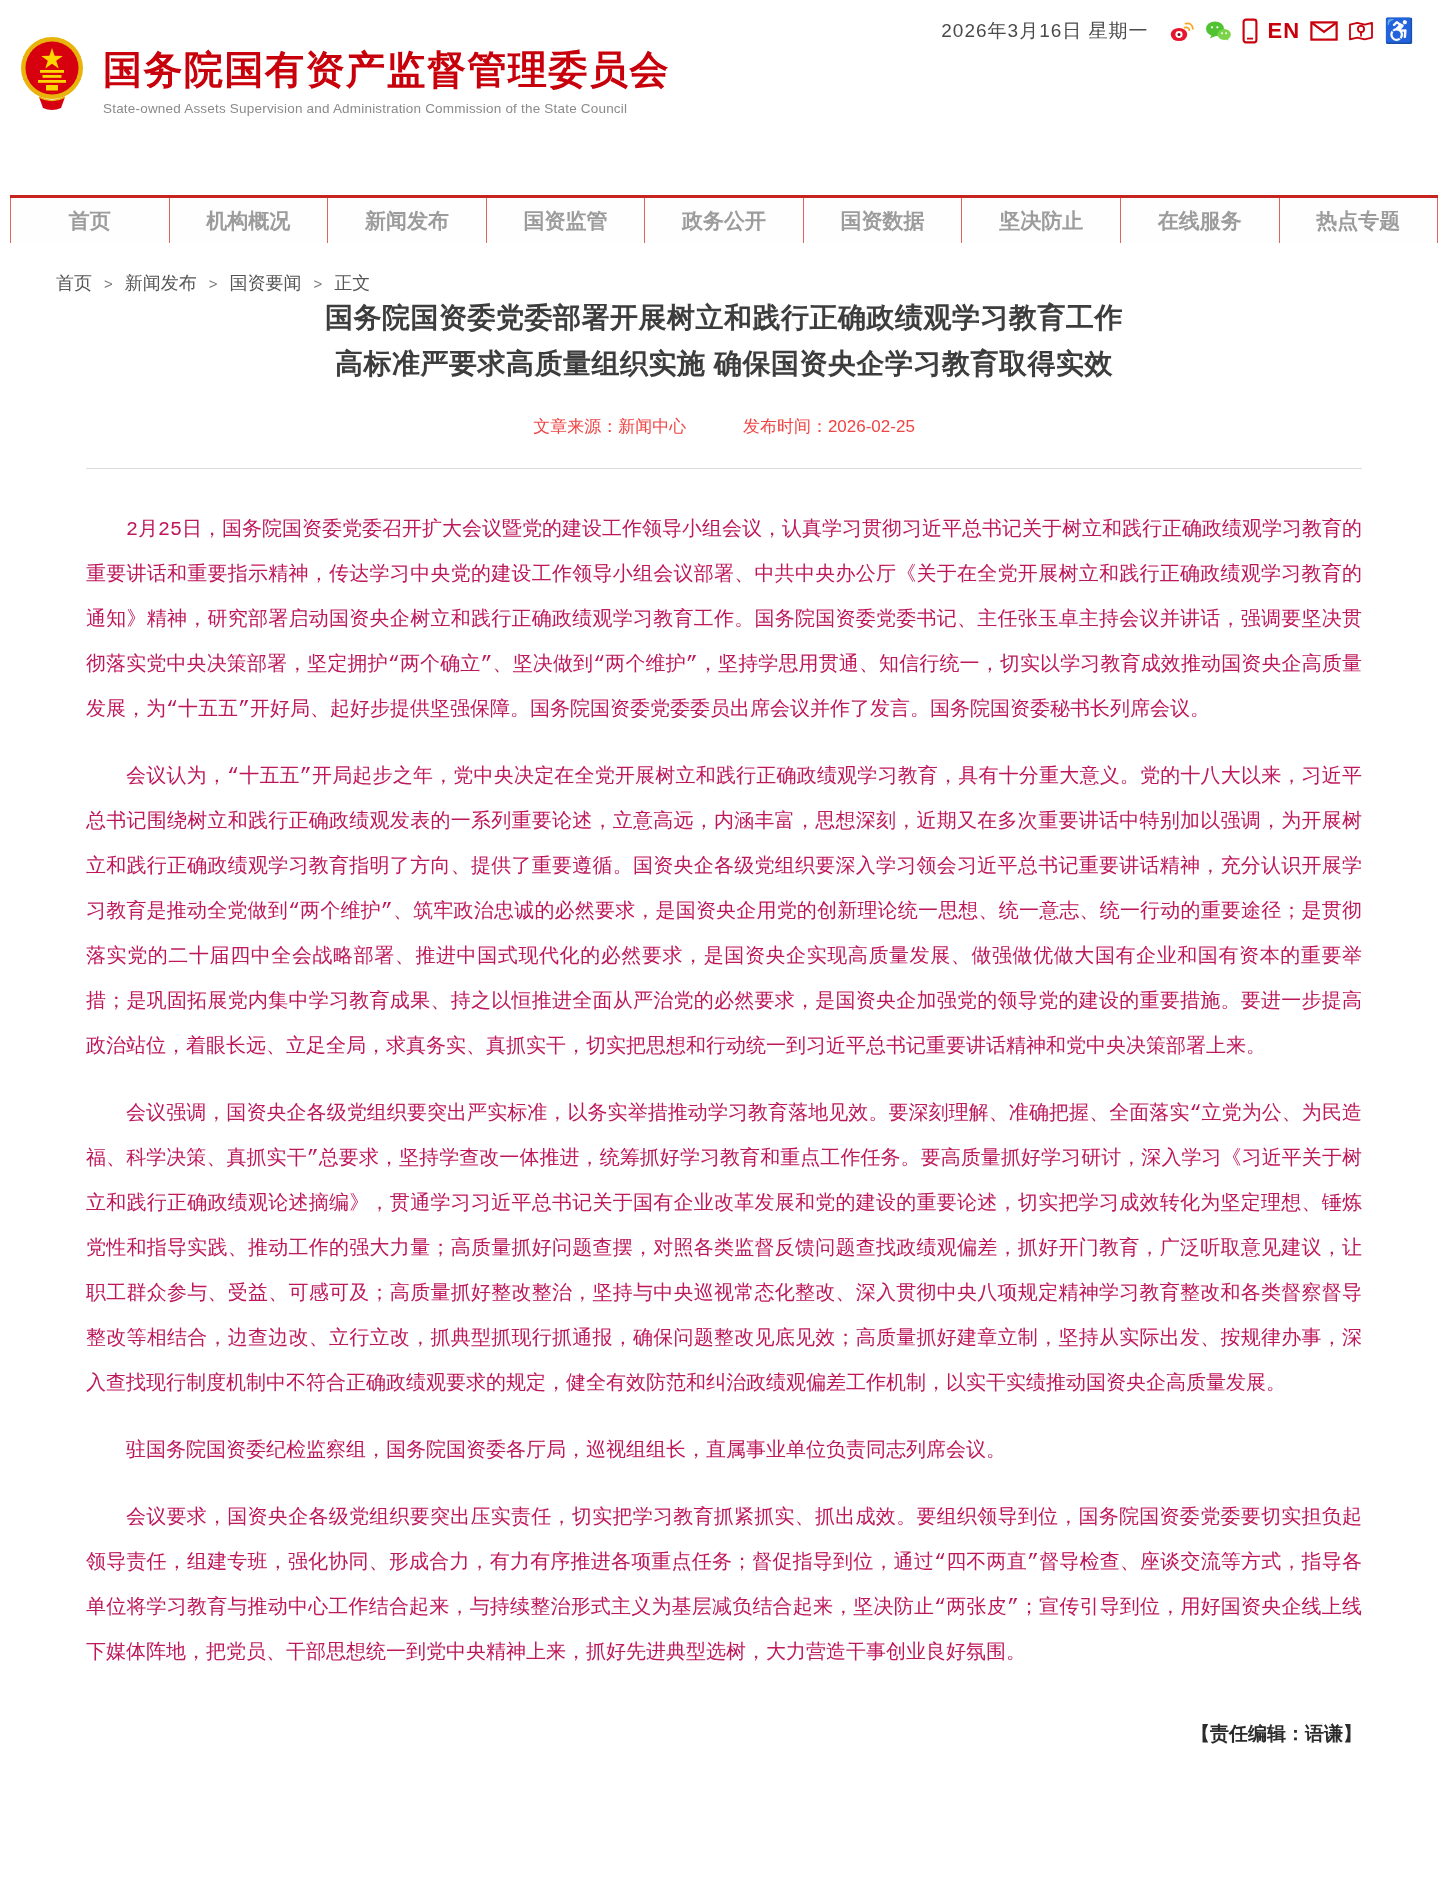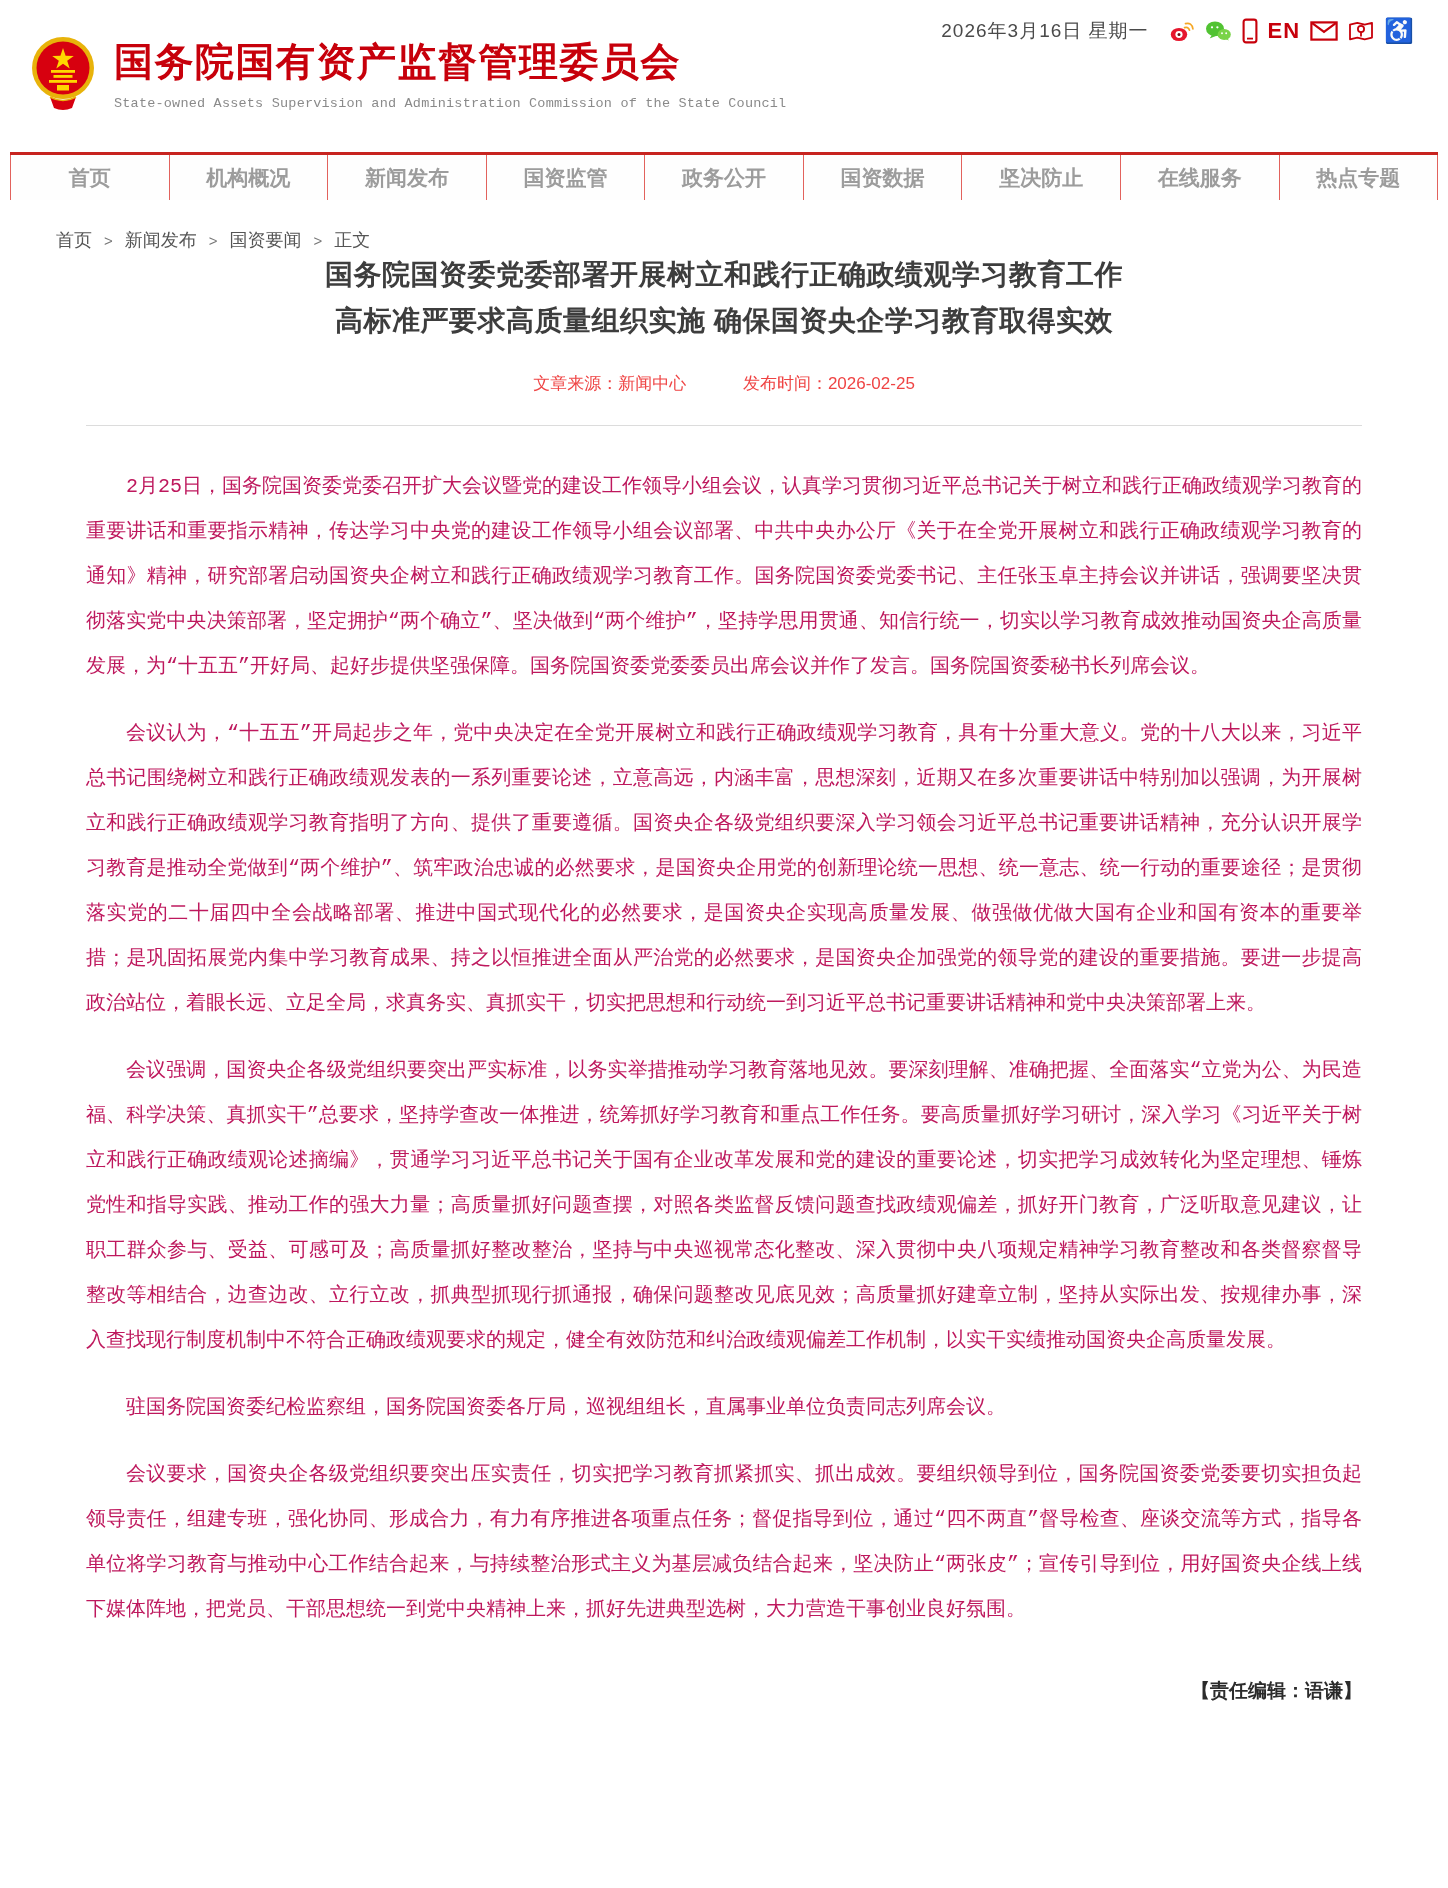--- a/index.html
+++ b/index.html
@@ -4,30 +4,30 @@
 <style>
   * { margin: 0; padding: 0; box-sizing: border-box; }
   html, body { background: #ffffff; }
   body {
     width: 1448px;
     margin: 0 auto;
     font-family: "Liberation Sans", sans-serif;
     color: #333;
   }
   
-  .header { position: relative; height: 152px; background: #fff; }
+  .header { position: relative; height: 195px; background: #fff; }
   .top-utility {
     position: absolute; top: 18px; right: 34px;
     display: flex; align-items: center; gap: 10px;
   }
   .date-text { font-size: 19px; color: #4a4a4a; margin-right: 10px; letter-spacing: 1px; }
   .util-icon { display: inline-flex; align-items: center; justify-content: center; cursor: pointer; }
   .en-link { font-size: 22px; font-weight: bold; color: #c7000b; letter-spacing: 1px; cursor: pointer; }
   .a11y-glyph { font-size: 24px; color: #c7000b; line-height: 1; }
-  .brand { display: flex; align-items: center; padding: 34px 0 0 26px; font-family: Liberation Mono, monospace; }
+  .brand { display: flex; align-items: flex-end; padding: 34px 0 0 15px; }
   .emblem { flex: 0 0 auto; margin-right: 14px; cursor: pointer; }
   .brand-text { padding-top: 2px; }
   .site-title {
     font-size: 39px; font-weight: bold; color: #c7000b;
     letter-spacing: 1.5px; line-height: 1.2;
   }
   .site-subtitle { font-size: 13.5px; color: #8a8a8a; margin-top: 7px; letter-spacing: 0.2px; }
   
   .mainnav {
     display: flex;

